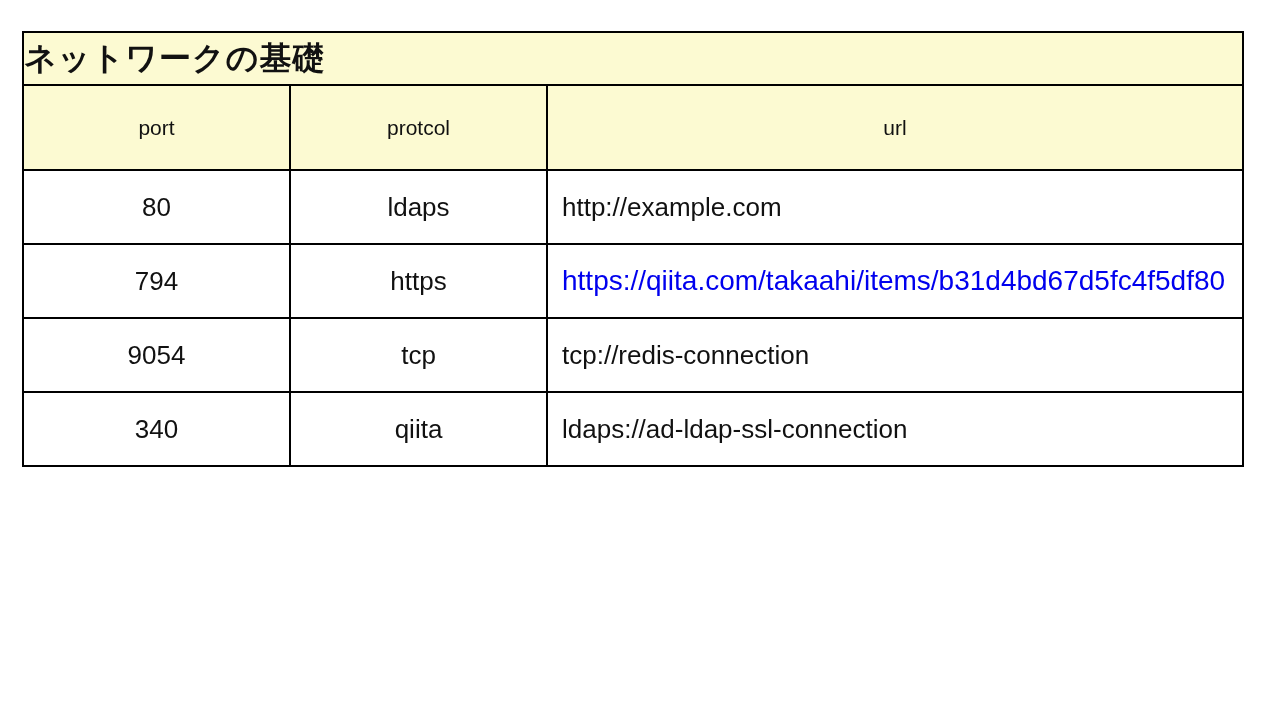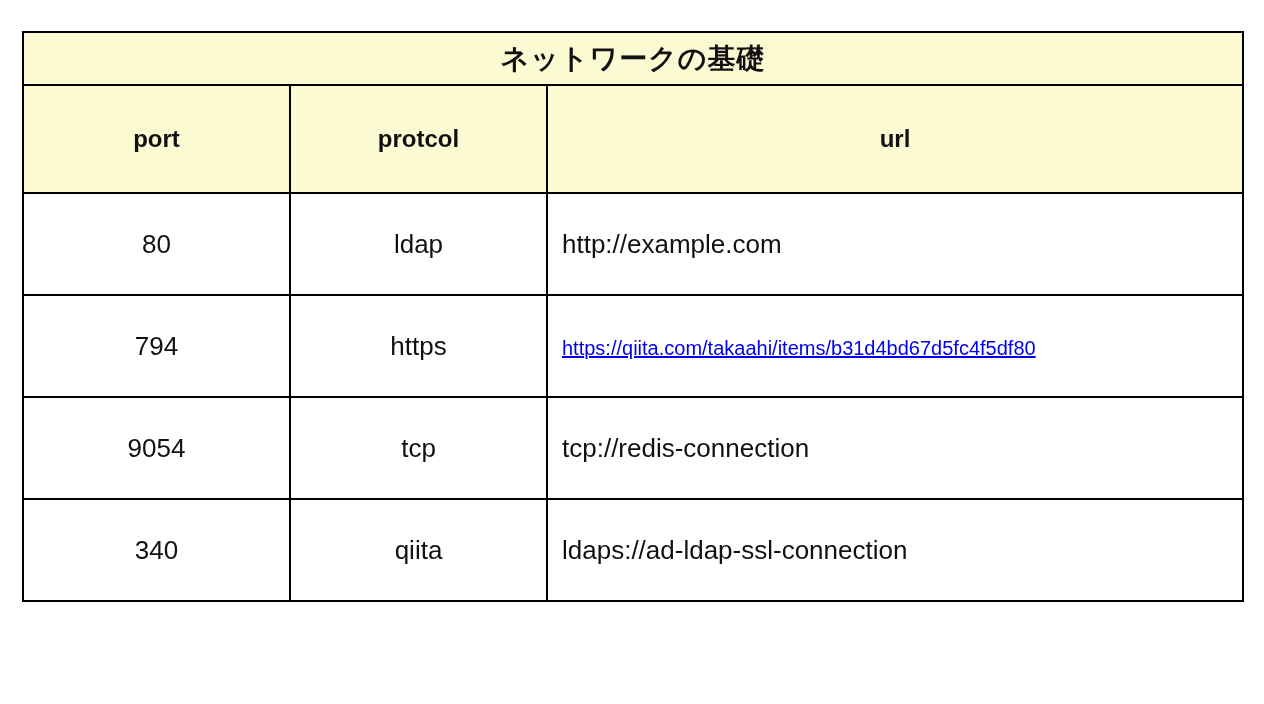--- a/index.html
+++ b/index.html
@@ -36,48 +36,47 @@
     border: 2px solid var(--border-color);
     vertical-align: middle;
   }
   col.c-port { width: 267px; }
   col.c-protocol { width: 257px; }
   col.c-url { width: 696px; }
 
   tr.title-row th {
     height: 53px;
     background: var(--header-bg);
-    font-size: 28px;
+    font-size: 32px;
     font-weight: bold;
-    text-align: center;
+    text-align: left;
     letter-spacing: 1px;
   }
   tr.header-row th {
-    height: 108px;
+    height: 85px;
     background: var(--header-bg);
-    font-size: 24px;
-    font-weight: bold;
+    font-size: 21px;
+    font-weight: normal;
     text-align: center;
   }
   tr.data-row td {
-    height: 102px;
+    height: 74px;
     background: #ffffff;
     font-size: 26px;
     font-weight: 400;
   }
   td.cell-port, td.cell-protocol { text-align: center; }
   td.cell-url {
     text-align: left;
     padding-left: 14px;
     padding-right: 8px;
   }
   a.url-link {
     color: var(--link-color);
-    text-decoration: underline;
-    font-size: 20px;
+    font-size: 28px;
     cursor: pointer;
   }
 </style>
 </head>
 <body>
 
 <div class="canvas">
   <table class="net-table">
     <colgroup>
       <col class="c-port">
@@ -90,21 +89,21 @@
       </tr>
       <tr class="header-row">
         <th>port</th>
         <th>protcol</th>
         <th>url</th>
       </tr>
     </thead>
     <tbody>
       <tr class="data-row">
         <td class="cell-port">80</td>
-        <td class="cell-protocol">ldap</td>
+        <td class="cell-protocol">ldaps</td>
         <td class="cell-url">http://example.com</td>
       </tr>
       <tr class="data-row">
         <td class="cell-port">794</td>
         <td class="cell-protocol">https</td>
         <td class="cell-url">
           <a class="url-link">https://qiita.com/takaahi/items/b31d4bd67d5fc4f5df80</a>
         </td>
       </tr>
       <tr class="data-row">

